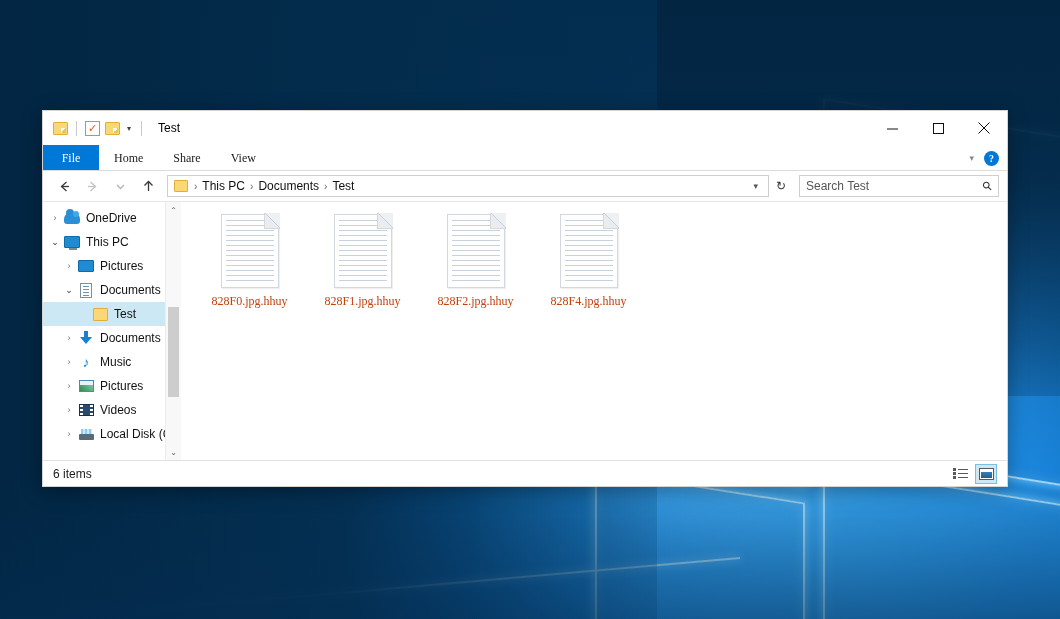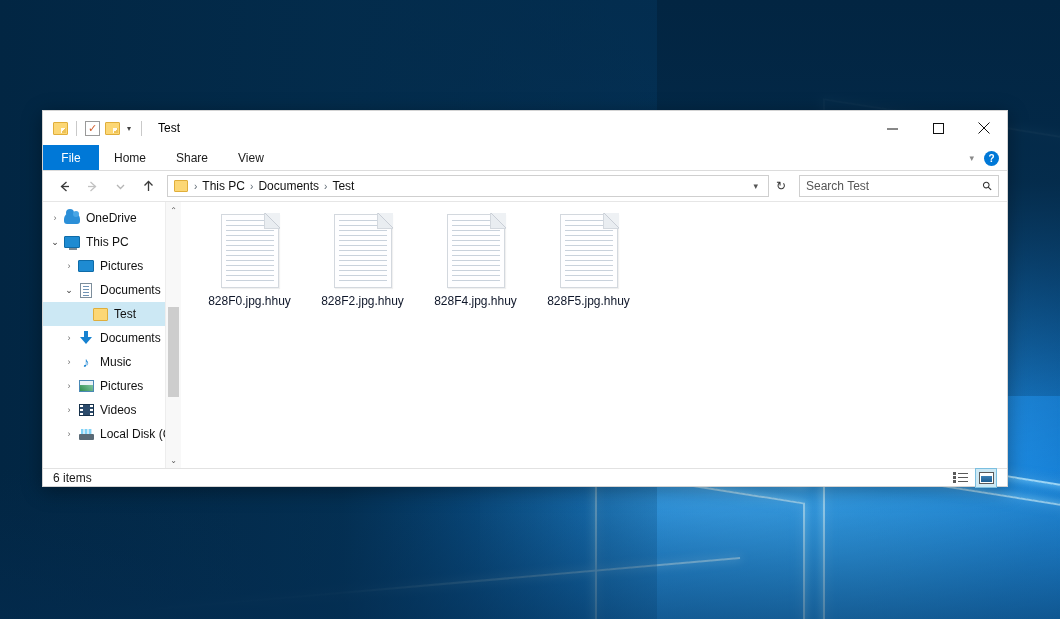--- a/index.html
+++ b/index.html
@@ -81,21 +81,21 @@
     display:flex; align-items:center; justify-content:center;
     font-size:11px; color:#d05a2a; line-height:1;
   }
   .qat-caret { font-size:8px; color:#444; padding:0 2px; }
   .win-title { font-size:12px; color:#000; margin-left:8px; }
   .win-controls { margin-left:auto; display:flex; height:100%; }
   .wc { width:46px; height:100%; display:flex; align-items:center; justify-content:center; color:#111; }
   .wc svg { display:block; }
 
   
-  .ribbon { height:26px; background:#fff; display:flex; align-items:stretch; position:relative; }
+  .ribbon { height:26px; background:#fff; display:flex; align-items:stretch; position:relative;font-family:Liberation Serif, serif; }
   .tab-file {
     background:#0078d7; color:#fff; width:56px;
     display:flex; align-items:center; justify-content:center; font-size:12px;
   }
   .tab { padding:0 15px; display:flex; align-items:center; font-size:12px; color:#1a1a1a; }
   .ribbon-right { margin-left:auto; display:flex; align-items:center; padding-right:8px; gap:10px; }
   .ribbon-caret { font-size:9px; color:#8a8a8a; }
   .help-icon {
     width:15px; height:15px; border-radius:50%; background:#0078d7; color:#fff;
     font-size:10px; font-weight:bold; display:flex; align-items:center; justify-content:center;
@@ -176,25 +176,25 @@
   .lines {
     position:absolute; left:5px; right:5px; top:6px; bottom:6px;
     background: repeating-linear-gradient(180deg, #c9d2dc 0 1px, rgba(0,0,0,0) 1px 5px);
   }
   .fold {
     position:absolute; right:-1px; top:-1px; width:16px; height:16px;
     background: linear-gradient(225deg, #eef1f4 0%, #eef1f4 48%, #c9ced6 50%, #e9edf1 52%);
     border-left:1px solid #d3d8de; border-bottom:1px solid #d3d8de;
   }
   .fold-cover { position:absolute; right:-1px; top:-1px; width:16px; height:16px; background:#fff; clip-path: polygon(0 0, 100% 0, 100% 100%); }
-  .fname { font-size:12px; color:#0f172a; text-align:center; white-space:nowrap; }
+  .fname { font-size:12px; color:#c2410c; text-align:center; white-space:nowrap;font-family:Liberation Serif, serif; }
 
   
   .statusbar {
-    height:18px; border-top:1px solid #e2e2e2; background:#fff;
+    height:26px; border-top:1px solid #e2e2e2; background:#fff;
     display:flex; align-items:center; padding:0 10px; font-size:12px; color:#1a1a1a;
   }
   .view-btns { margin-left:auto; display:flex; gap:4px; align-items:center; }
   .vbtn { width:22px; height:20px; display:flex; align-items:center; justify-content:center; }
   .vbtn.active { background:#cce8f4; border:1px solid #7bbfe0; }
   .vb-details { width:15px; height:11px; position:relative; }
   .vb-details::before {
     content:""; position:absolute; left:0; top:0; width:3px; height:3px; background:#5a5a5a;
     box-shadow: 0 4px 0 #5a5a5a, 0 8px 0 #5a5a5a;
   }
@@ -403,40 +403,40 @@
             </div>
             <div class="fname">828F0.jpg.hhuy</div>
           </div>
           <div class="tile">
             <div class="file-ico">
               <div class="page"></div>
               <div class="lines"></div>
               <div class="fold-cover"></div>
               <div class="fold"></div>
             </div>
+            <div class="fname">828F1.jpg.hhuy</div>
+          </div>
+          <div class="tile">
+            <div class="file-ico">
+              <div class="page"></div>
+              <div class="lines"></div>
+              <div class="fold-cover"></div>
+              <div class="fold"></div>
+            </div>
             <div class="fname">828F2.jpg.hhuy</div>
           </div>
           <div class="tile">
             <div class="file-ico">
               <div class="page"></div>
               <div class="lines"></div>
               <div class="fold-cover"></div>
               <div class="fold"></div>
             </div>
             <div class="fname">828F4.jpg.hhuy</div>
           </div>
-          <div class="tile">
-            <div class="file-ico">
-              <div class="page"></div>
-              <div class="lines"></div>
-              <div class="fold-cover"></div>
-              <div class="fold"></div>
-            </div>
-            <div class="fname">828F5.jpg.hhuy</div>
-          </div>
         </div>
     </div>
   </div>
 
   <div class="statusbar">
     <span>6 items</span>
     <div class="view-btns">
       <div class="vbtn">
         <div class="vb-details"></div>
       </div>

